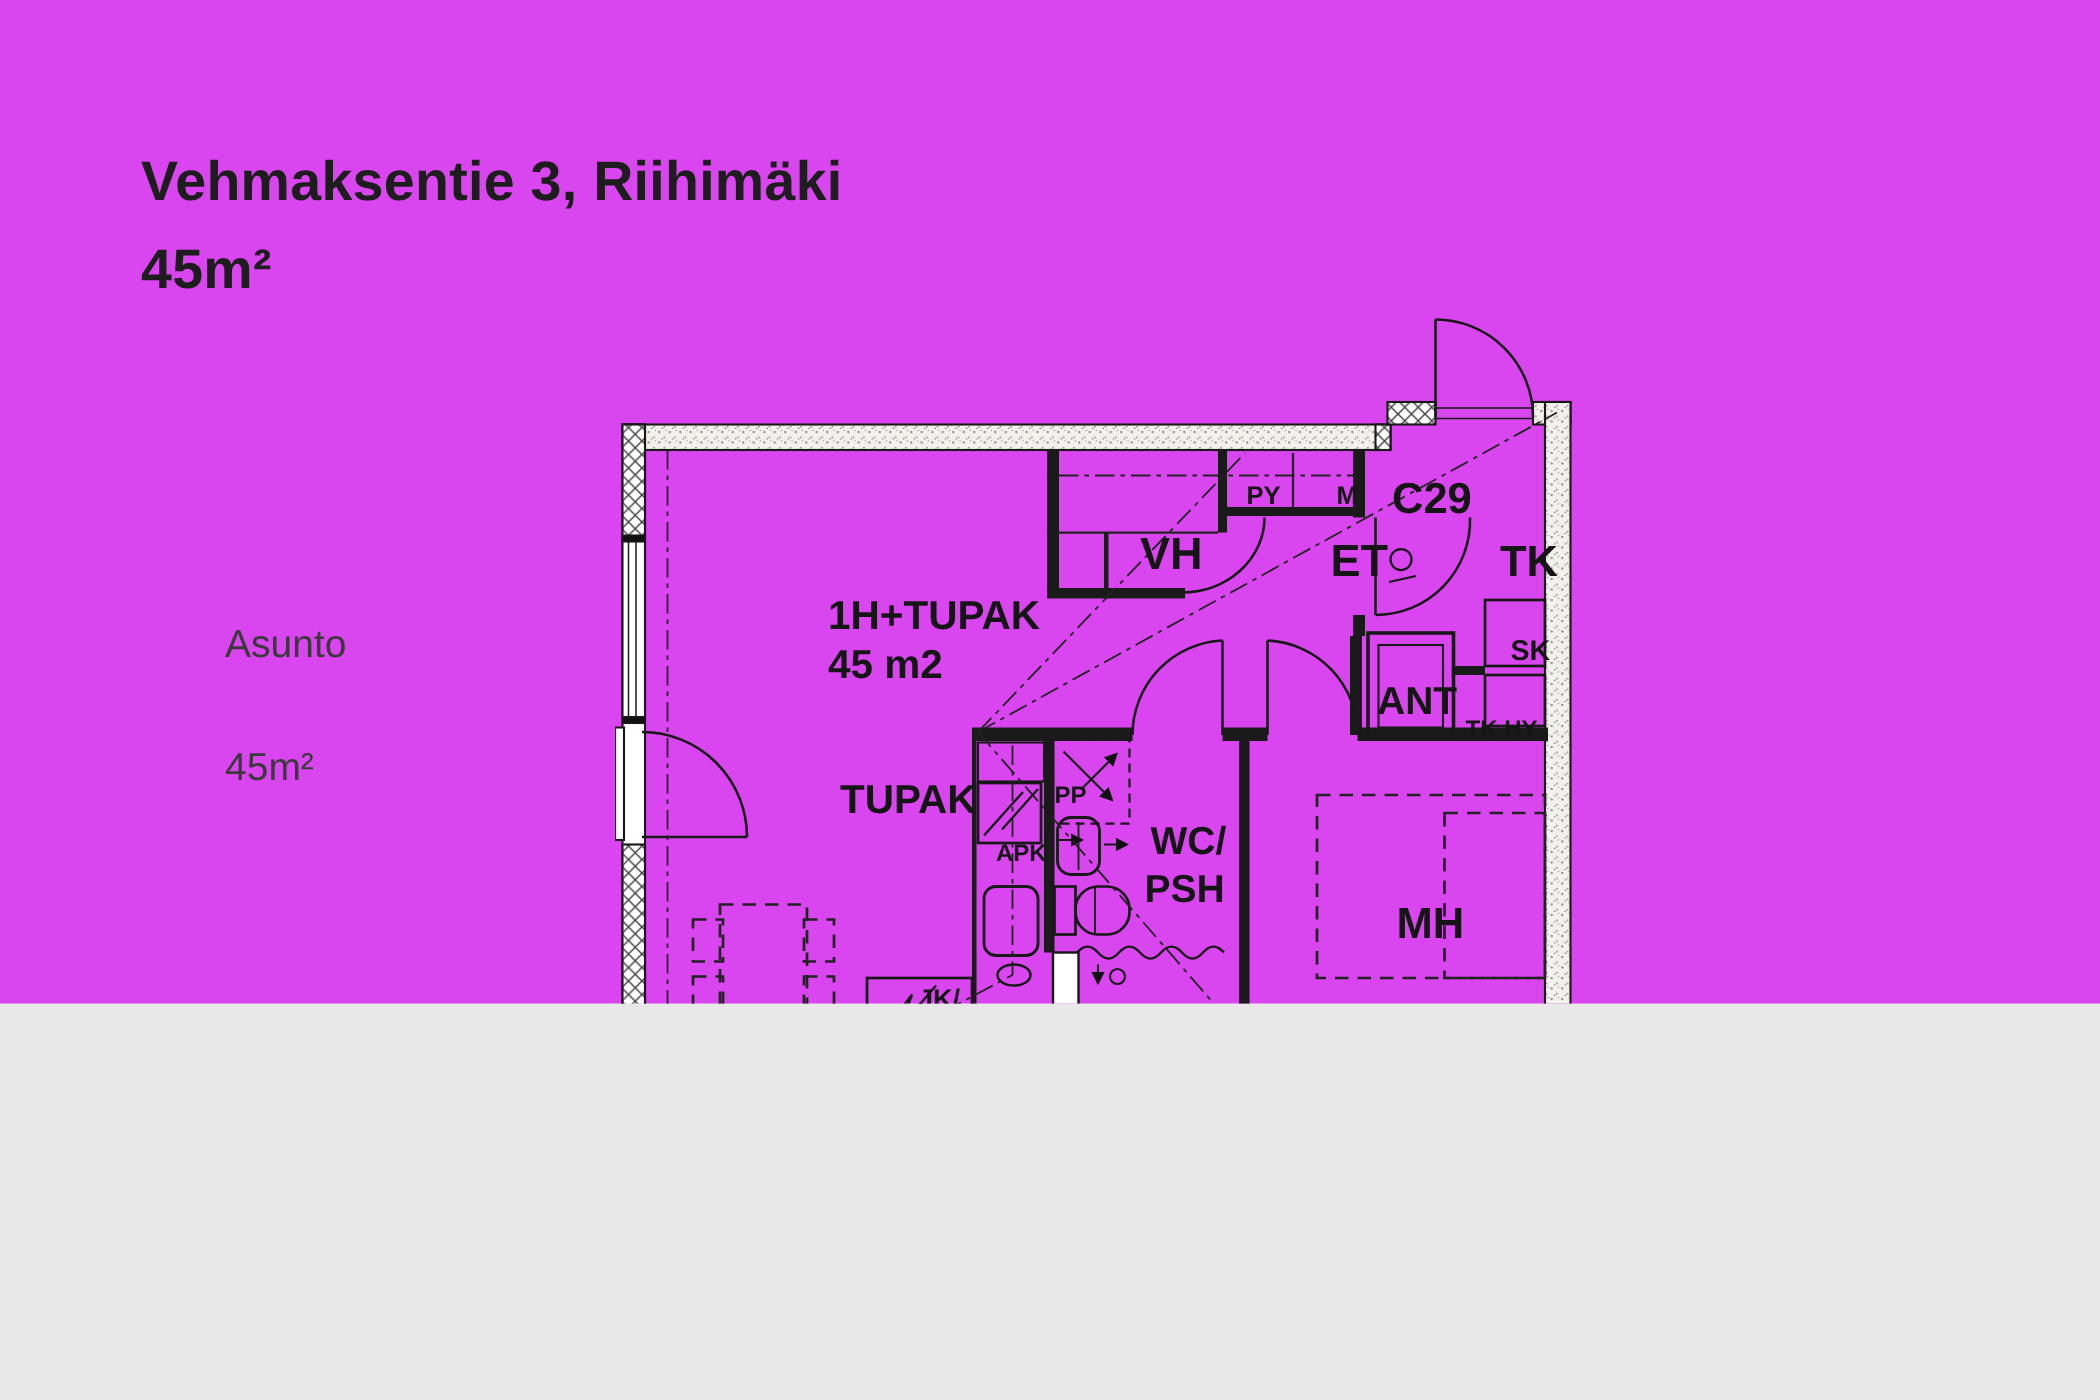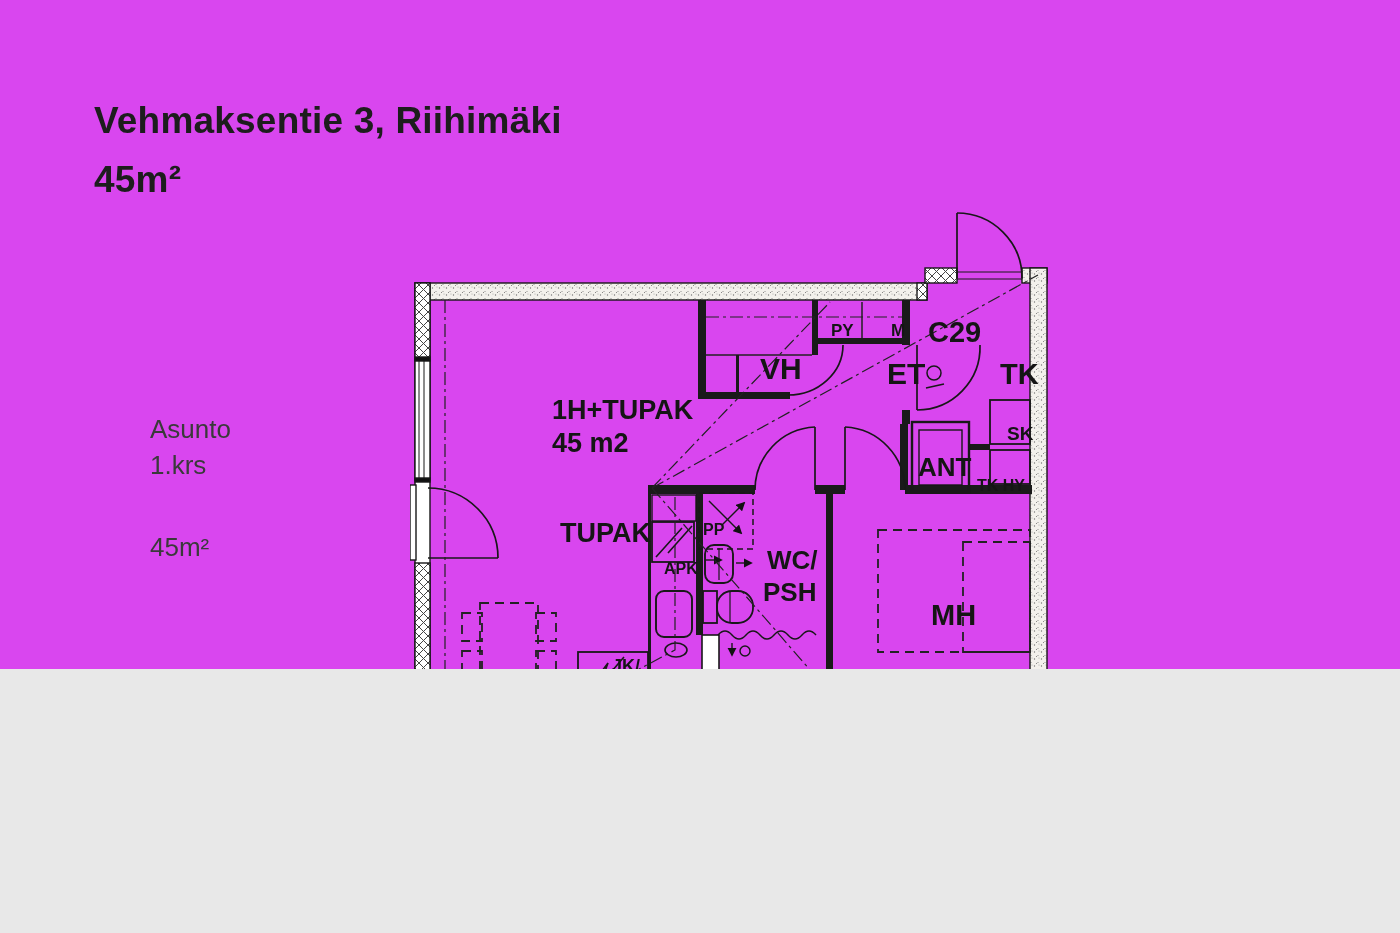--- a/index.html
+++ b/index.html
@@ -36,21 +36,20 @@
 
 <div class="canvas">
 
   <div class="title">
     <div class="l1">Vehmaksentie 3, Riihimäki</div>
     <div class="l2">45m²</div>
   </div>
 
   <div class="info">
     <div>Asunto</div>
-    <div>1.krs</div>
     <div class="gap"></div>
     <div>45m²</div>
   </div>
 
   <figure class="plan" style="margin:0">
   <svg viewBox="0 0 645 545">
     <defs>
       <pattern id="sand" width="7" height="7" patternUnits="userSpaceOnUse">
         <rect width="7" height="7" fill="#f3f1ec"></rect>
         <circle cx="1.5" cy="2" r="0.7" fill="#777"></circle>

